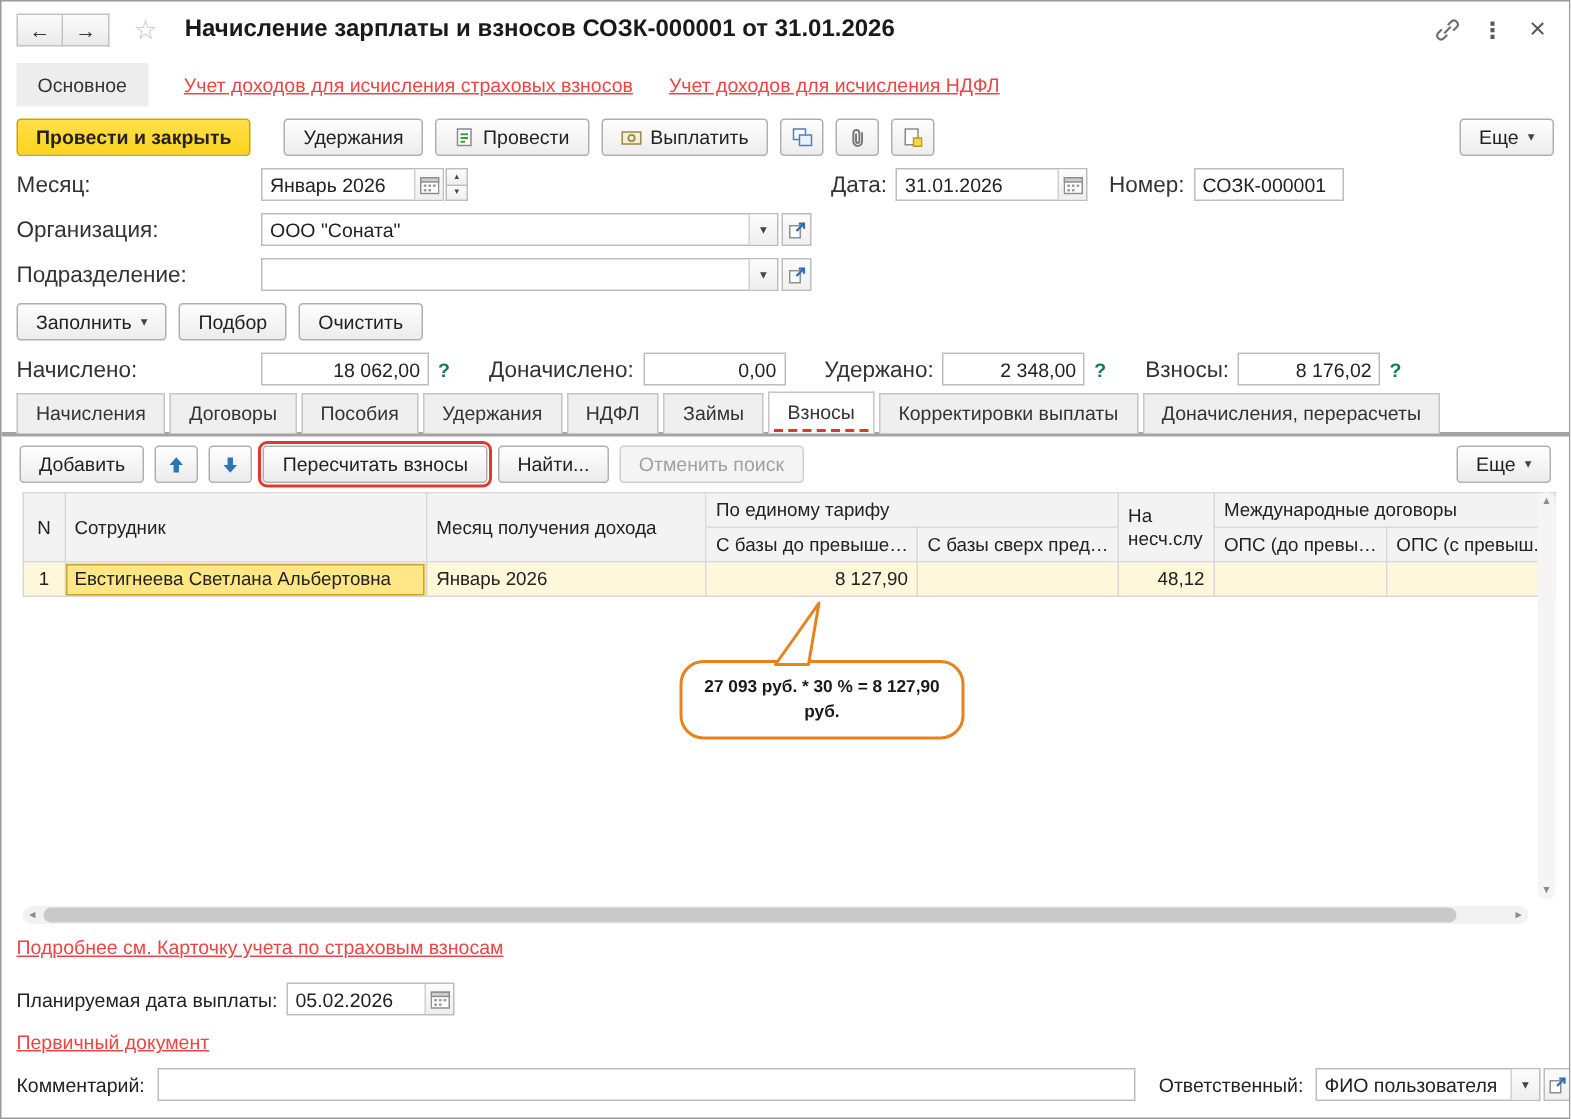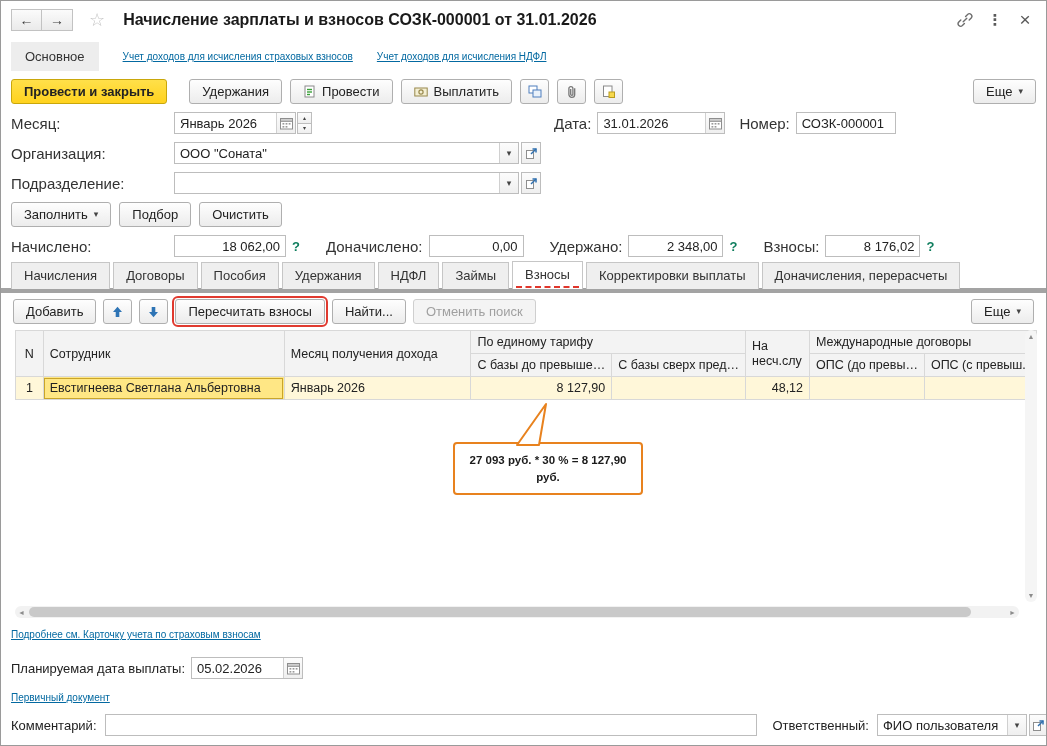--- a/index.html
+++ b/index.html
@@ -15,21 +15,21 @@
   .star { font-size: 18px; color: #C4C4C4; margin-left: 8px; cursor: pointer; line-height: 1; }
   .title { font-size: 16px; font-weight: bold; margin-left: 10px; white-space: nowrap; color: #1A1A1A; }
   .spacer { flex: 1; }
   .tb-ico { color: #5A5A5A; cursor: pointer; display: flex; align-items: center; justify-content: center; width: 22px; height: 22px; }
   .tb-ico.dots { font-size: 15px; font-weight: bold; }
   .tb-ico.close { font-size: 19px; }
 
   
   .navrow { height: 34px; display: flex; align-items: center; gap: 24px; padding: 0 10px; }
   .section-tab { background: #EDEDED; padding: 7px 14px; font-size: 13px; color: #333; cursor: pointer; }
-  .gl { color: #0369a1; text-decoration: underline; cursor: pointer; font-size: 10px; white-space: nowrap; }
+  .gl { color: #ef4444; text-decoration: underline; cursor: pointer; font-size: 13px; white-space: nowrap; }
 
   
   .btn { height: 25px; display: inline-flex; align-items: center; justify-content: center; gap: 6px; padding: 0 12px; border: 1px solid #AFAFAF; border-radius: 3px; background: linear-gradient(#FEFEFE,#ECECEC); font-size: 13px; color: #222; cursor: pointer; white-space: nowrap; }
   .btn.primary { background: linear-gradient(#FFE04A,#FFD21E); border-color: #C9A70B; font-weight: bold; margin-right: 14px; }
   .btn.iconbtn { width: 29px; padding: 0; }
   .btn.disabled { color: #A0A0A0; background: #F4F4F4; border-color: #CFCFCF; cursor: default; }
   .btn.highlighted { outline: 2px solid #E03A2F; outline-offset: 1px; }
   .drop-arrow { font-size: 9px; color: #444; line-height: 1; }
   .toolbar { display: flex; align-items: center; gap: 8px; padding: 6px 10px; }
   .gridbar { display: flex; align-items: center; gap: 7px; padding: 6px 12px; }
@@ -45,39 +45,39 @@
   .spinner { display: flex; flex-direction: column; width: 15px; height: 22px; margin-left: 1px; flex: none; }
   .spinner span { flex: 1; border: 1px solid #BDBDBD; background: linear-gradient(#FCFCFC,#EFEFEF); font-size: 6px; line-height: 1; display: flex; align-items: center; justify-content: center; color: #444; cursor: pointer; }
   .spinner span + span { border-top: none; }
   .openbtn { width: 20px; height: 22px; margin-left: 2px; border: 1px solid #BDBDBD; background: linear-gradient(#FCFCFC,#EFEFEF); display: flex; align-items: center; justify-content: center; cursor: pointer; flex: none; }
   .help { color: #0E7D5D; font-weight: bold; margin-left: 6px; cursor: pointer; }
   .w-month { width: 122px; } .w-date { width: 128px; } .w-num { width: 100px; }
   .w-combo { width: 345px; } .w-amt1 { width: 112px; } .w-amt { width: 95px; }
   .w-planned { width: 112px; } .w-comment { width: 652px; } .w-resp { width: 150px; }
 
   
-  .tabstrip { display: flex; align-items: flex-end; padding: 0 10px; border-bottom: 5px solid #a3a3a3; margin-top: 4px; }
+  .tabstrip { display: flex; align-items: flex-end; padding: 0 10px; border-bottom: 3px solid #a3a3a3; margin-top: 4px; }
   .tab { padding: 5px 12px 6px; font-size: 13px; background: #EFEFEF; border: 1px solid #C6C6C6; border-bottom: none; margin-right: 3px; margin-bottom: -1px; cursor: pointer; position: relative; color: #333; white-space: nowrap; }
   .tab.active { background: #fff; padding-bottom: 7px; }
   .tab.active::after { content: ""; position: absolute; left: 3px; right: 3px; bottom: 1px; border-bottom: 2px dashed #E0362B; }
 
   
   .table-region { position: relative; height: 290px; margin: 0 9px; }
   table.grid { border-collapse: collapse; table-layout: fixed; margin-left: 5px; }
   .grid th, .grid td { border: 1px solid #D8D8D8; font-size: 12.5px; padding: 2px 6px; overflow: hidden; }
   .grid th { background: #F3F3F3; font-weight: normal; text-align: left; color: #222; height: 23px; white-space: nowrap; }
   .grid th.wrap { white-space: normal; line-height: 1.15; }
   .grid td { white-space: nowrap; height: 23px; }
   .grid td.num { text-align: right; }
   .grid td.center { text-align: center; }
   tr.datarow td { background: #FFF7D9; }
   tr.datarow td.cell-employee { background: #FFE785; outline: 1px solid #C9A52A; outline-offset: -2px; }
 
   
-  .callout { position: absolute; left: 443px; top: 112px; width: 190px; border: 2px solid #E8821E; border-radius: 4px; background: #fff; padding: 8px 8px; text-align: center; font-weight: bold; font-size: 11.5px; line-height: 1.45; z-index: 1; color: #1A1A1A; }
+  .callout { position: absolute; left: 443px; top: 112px; width: 190px; border: 2px solid #E8821E; border-radius: 16px; background: #fff; padding: 8px 8px; text-align: center; font-weight: bold; font-size: 11.5px; line-height: 1.45; z-index: 1; color: #1A1A1A; }
   .callout-tail { position: absolute; left: 495px; top: 71px; z-index: 2; }
 
   
   .hscroll { position: absolute; left: 5px; right: 18px; bottom: 2px; height: 12px; background: #F2F2F2; border-radius: 6px; }
   .hscroll .thumb { position: absolute; left: 14px; right: 48px; top: 1px; bottom: 1px; background: #C9C9C9; border-radius: 5px; cursor: pointer; }
   .sb-arrow { position: absolute; top: 0; bottom: 0; display: flex; align-items: center; font-size: 7px; color: #8C8C8C; cursor: pointer; }
   .sb-arrow.left { left: 3px; } .sb-arrow.right { right: 3px; }
   .vscroll { position: absolute; right: 0; top: 0; bottom: 18px; width: 12px; background: #F5F5F5; border-radius: 6px; display: flex; flex-direction: column; justify-content: space-between; align-items: center; padding: 3px 0; font-size: 7px; color: #8C8C8C; }
   .vscroll span { cursor: pointer; }
 

